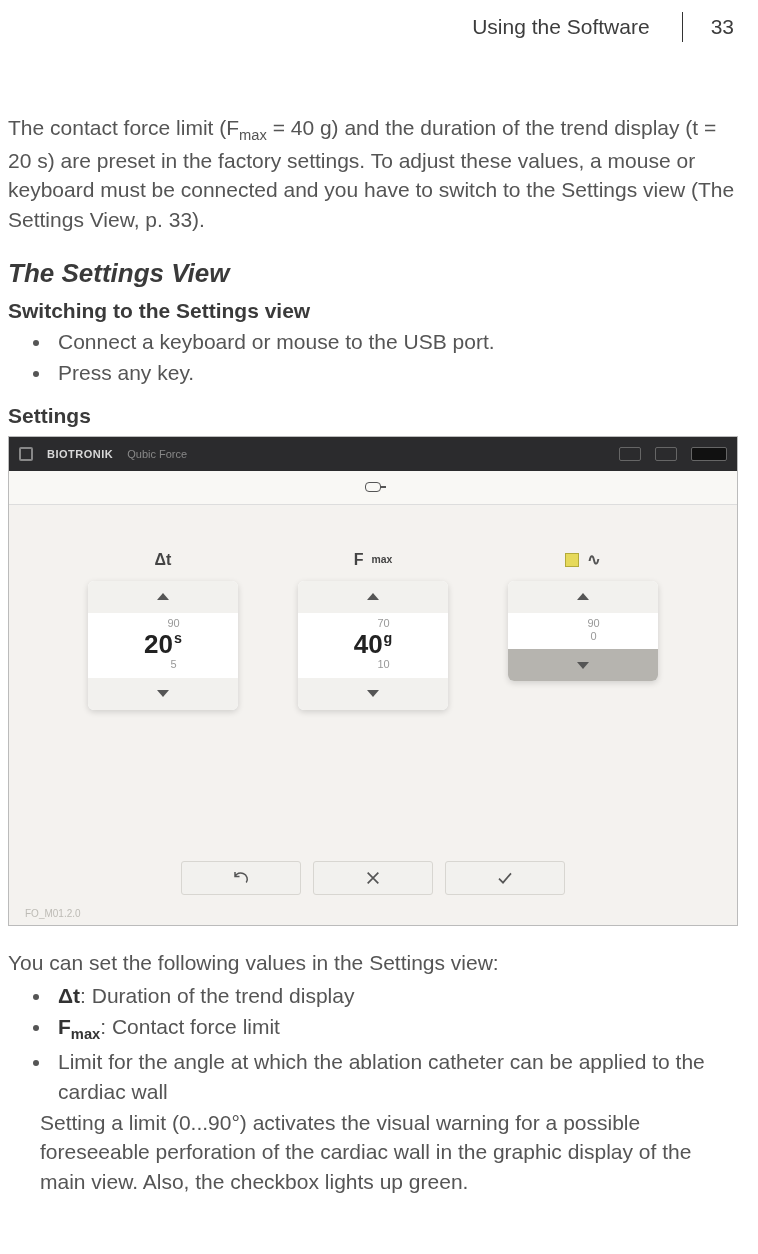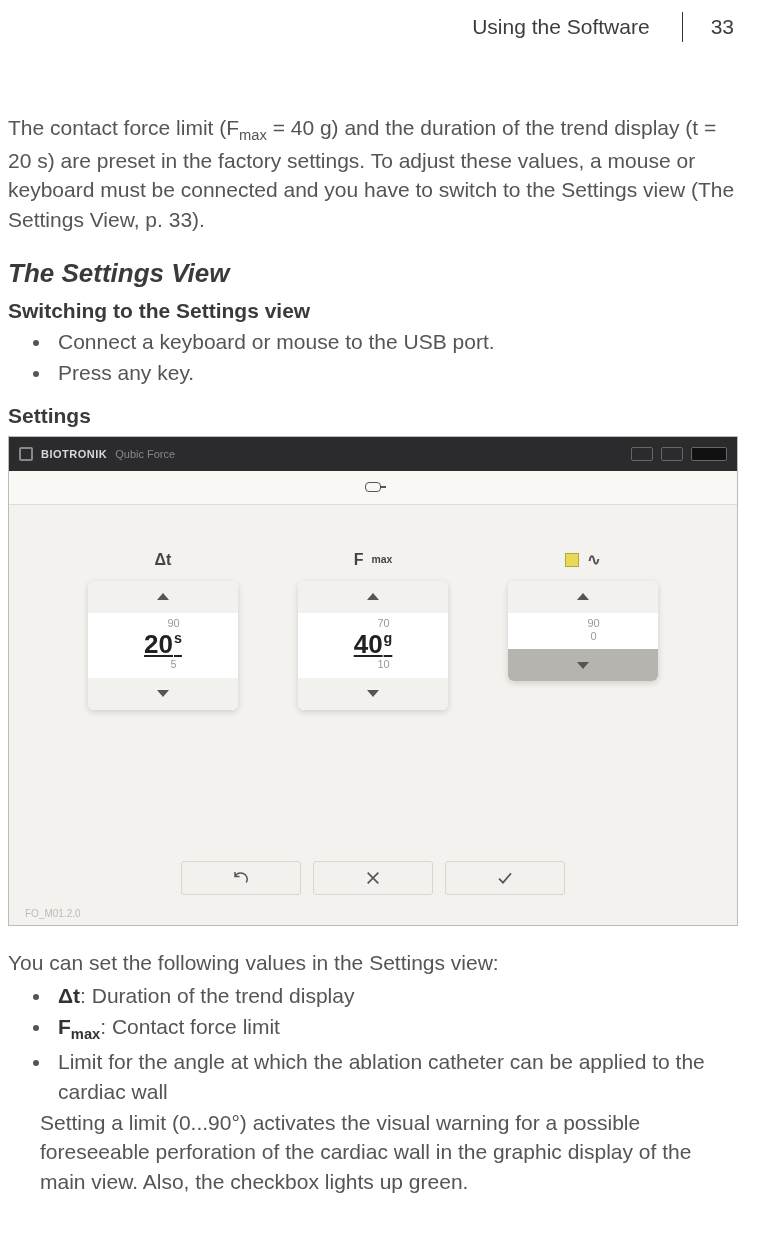--- a/index.html
+++ b/index.html
@@ -13,21 +13,21 @@
   .sub { font-size: 0.7em; vertical-align: sub; }
   h2.section { font-size: 26px; font-weight: 600; color: #3a3a3a; margin-bottom: 10px; font-style: italic; }
   h3.subsection { font-size: 21px; font-weight: 700; color: #3a3a3a; margin-bottom: 4px; }
   ul.bullets { list-style: disc; padding-left: 26px; margin-bottom: 16px; }
   ul.bullets > li { font-size: 21px; line-height: 1.4; color: #555; padding-left: 6px; margin-bottom: 2px; margin-left: 18px; }
   ul.bullets > li .bold { font-weight: 700; color: #333; }
   .screenshot-wrap { border: 1px solid #bbb; margin: 8px 0 22px 0; background: #eee; }
 
   
   .shot { width: 100%; aspect-ratio: 746/500; background: #f4f2ef; position: relative; overflow: hidden; filter: blur(0.3px); }
-  .shot-topbar { height: 7%; background: #2b2b2d; display: flex; align-items: center; padding: 0 10px; gap: 8px; color: #c9c9c9; }
+  .shot-topbar { height: 7%; background: #2b2b2d; display: flex; align-items: center; padding: 0 10px; gap: 14px; color: #c9c9c9; }
   .shot-brand-icon { width: 14px; height: 14px; border: 2px solid #888; border-radius: 2px; display: inline-block; }
   .shot-brand { font-size: 11px; letter-spacing: 0.5px; color: #d8d8d8; font-weight: 600; }
   .shot-sub { font-size: 11px; color: #888; }
   .shot-topbar-spacer { flex: 1; }
   .shot-top-icon { width: 22px; height: 14px; border: 1px solid #666; border-radius: 2px; }
   .shot-top-icon.wide { width: 36px; background: #111; }
   .shot-keybar { height: 7%; background: #f9f8f5; border-bottom: 1px solid #ddd; display: flex; align-items: center; justify-content: center; }
   .key-icon { width: 16px; height: 10px; border: 1.5px solid #555; border-radius: 4px 4px 4px 4px; position: relative; }
   .key-icon::after { content: ""; position: absolute; right: -6px; top: 3px; width: 6px; height: 2px; background: #555; }
   .shot-main { height: 66%; display: flex; justify-content: center; align-items: flex-start; gap: 60px; padding-top: 6%; }
@@ -36,21 +36,21 @@
   .col-label .sub2 { font-size: 0.65em; vertical-align: sub; }
   .tick-box { width: 14px; height: 14px; background: #e6d95a; border: 1px solid #b3aa3a; }
   .wave-icon { color: #555; font-size: 16px; }
   .spinner { width: 150px; border-radius: 6px; overflow: hidden; box-shadow: 0 2px 6px rgba(0,0,0,0.15); background: #fff; }
   .sp-btn { height: 32px; background: #f2f1ee; display: flex; align-items: center; justify-content: center; }
   .sp-btn.down-disabled { background: #b6b4af; }
   .tri-up { width: 0; height: 0; border-left: 6px solid transparent; border-right: 6px solid transparent; border-bottom: 7px solid #555; }
   .tri-down { width: 0; height: 0; border-left: 6px solid transparent; border-right: 6px solid transparent; border-top: 7px solid #555; }
   .sp-mid { background: #fff; padding: 4px 0 6px 0; text-align: center; }
   .sp-prev, .sp-next { font-size: 11px; color: #999; line-height: 1.2; padding-left: 21px; }
-  .sp-val { font-size: 26px; font-weight: 700; color: #222; line-height: 1.1; text-decoration: underline; }
+  .sp-val { font-size: 26px; font-weight: 700; color: #222; line-height: 1.1; }
   .sp-unit { font-size: 0.55em; font-weight: 600; vertical-align: super; margin-left: 1px; }
   .shot-bottom { position: absolute; bottom: 6%; left: 50%; transform: translateX(-50%); display: flex; gap: 12px; }
   .shot-btn { width: 120px; height: 34px; background: #f2f1ee; border: 1px solid #d8d6d1; border-radius: 3px; display: flex; align-items: center; justify-content: center; color: #555; font-size: 16px; }
   .shot-corner { position: absolute; left: 16px; bottom: 6px; font-size: 10px; color: #bdbbb5; }
 
   .continued { font-size: 21px; line-height: 1.4; color: #555; margin-left: 32px; }
 </style>
 </head>
 <body>
 

